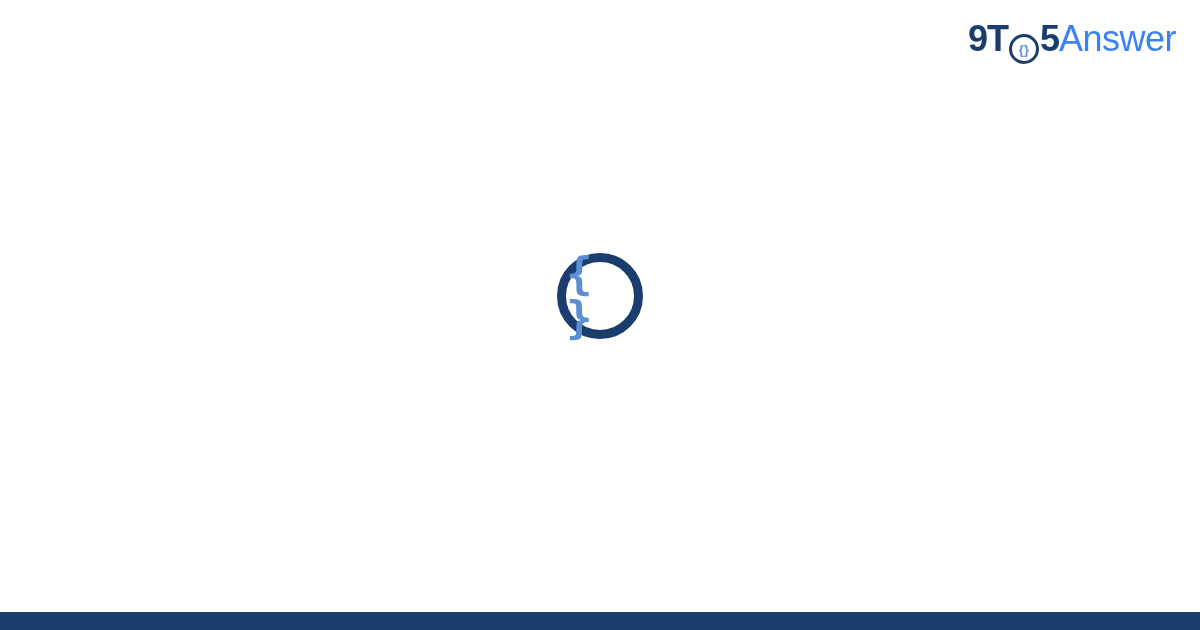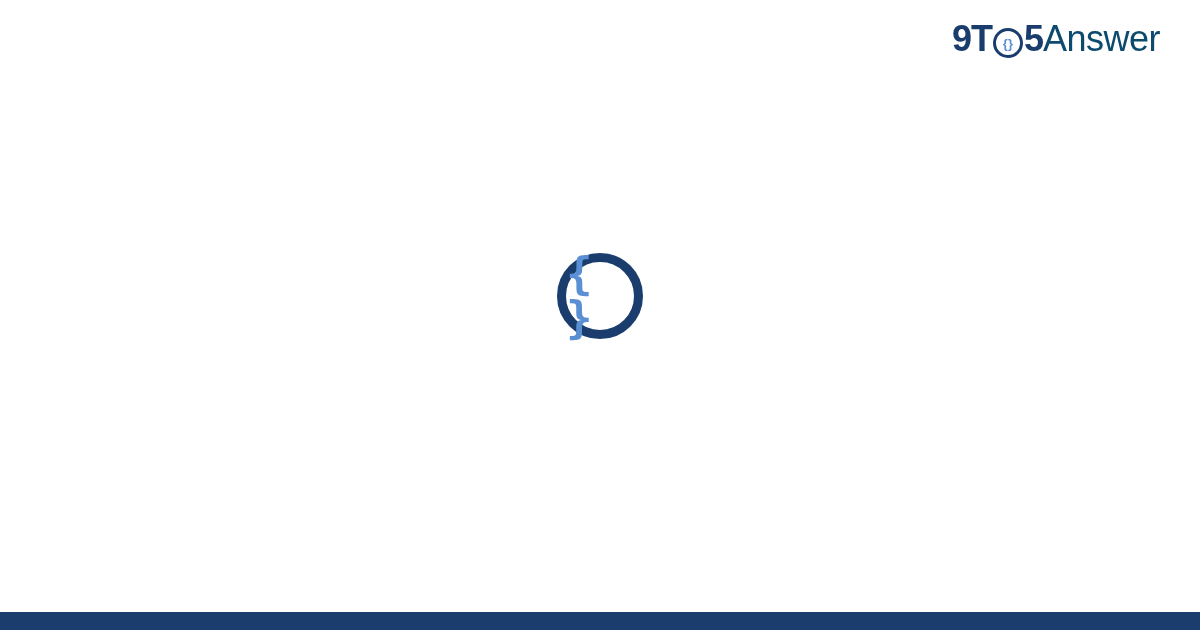--- a/index.html
+++ b/index.html
@@ -11,23 +11,23 @@
       width: 1200px;
       height: 630px;
       background: #ffffff;
       font-family: -apple-system, BlinkMacSystemFont, "Segoe UI", Helvetica, Arial, sans-serif;
       position: relative;
       overflow: hidden;
     }
     .header {
       position: absolute;
       top: 18px;
-      right: 40px;
+      right: 24px;
       display: flex;
-      align-items: center;
+      align-items: flex-end;
     }
     .logo-9t {
       font-size: 36px;
       font-weight: 700;
       color: #1a3d6d;
       letter-spacing: -1px;
     }
     .logo-o {
       display: inline-flex;
       align-items: center;
@@ -48,21 +48,21 @@
     }
     .logo-5 {
       font-size: 36px;
       font-weight: 700;
       color: #1a3d6d;
       letter-spacing: -1px;
     }
     .logo-answer {
       font-size: 36px;
       font-weight: 400;
-      color: #0c4a6e;
+      color: #3b82f6;
       letter-spacing: -0.5px;
     }
     .content {
       position: absolute;
       top: 0;
       left: 0;
       width: 100%;
       height: 100%;
       display: flex;
       flex-direction: column;

